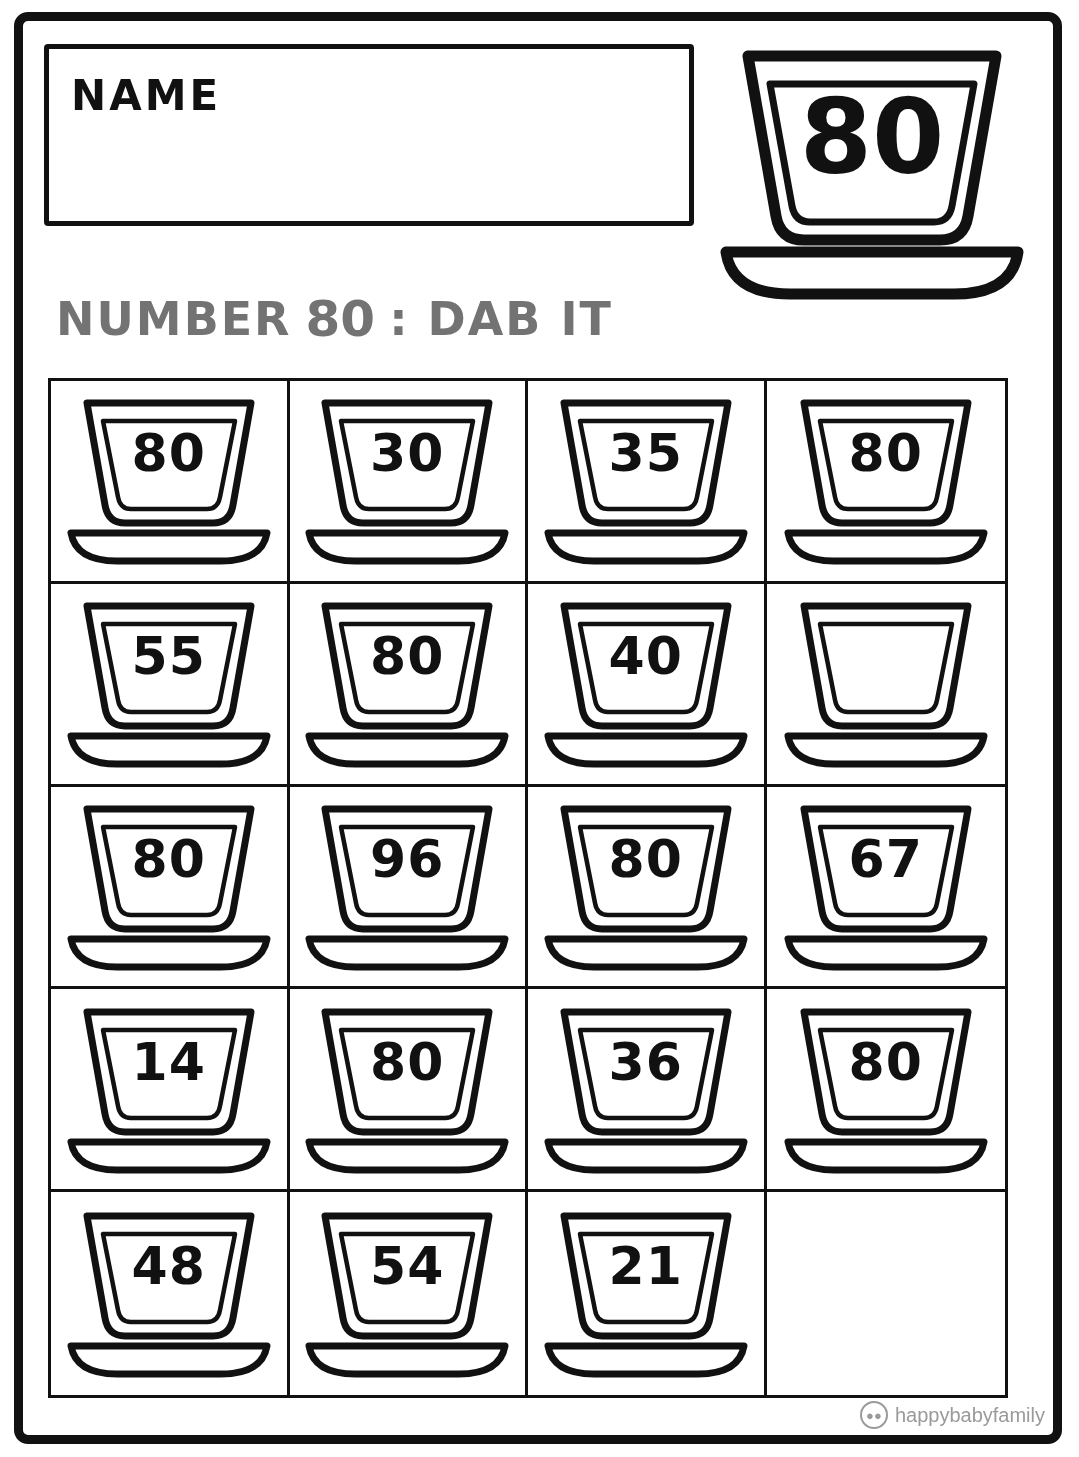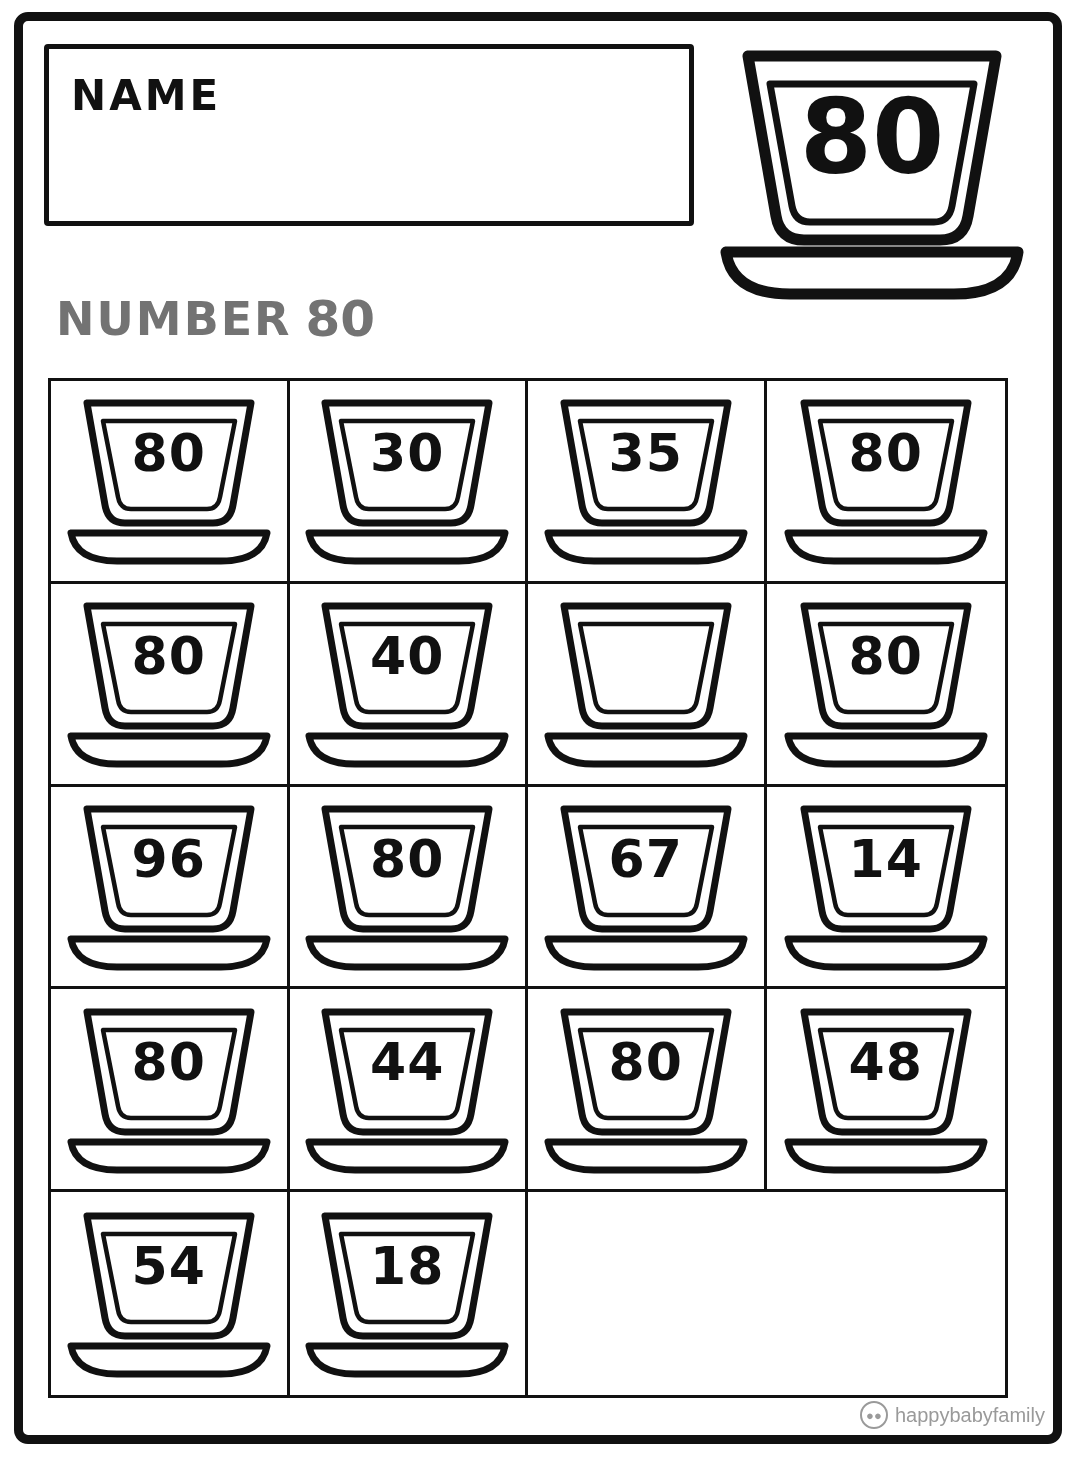--- a/index.html
+++ b/index.html
@@ -185,20 +185,21 @@
       <path d="M36 16 L284 16 L256 176 Q252 200 228 200 L92 200 Q68 200 64 176 Z" fill="#ffffff" stroke="#111111" stroke-width="11" stroke-linejoin="round"></path>
       <path d="M58 44 L262 44 L240 166 Q237 182 222 182 L98 182 Q83 182 80 166 Z" fill="#ffffff" stroke="#111111" stroke-width="7" stroke-linejoin="round"></path>
       <path d="M14 212 L306 212 Q300 254 242 254 L78 254 Q20 254 14 212 Z" fill="#ffffff" stroke="#111111" stroke-width="11" stroke-linejoin="round"></path>
     </svg>
     <div class="header-cup-number">80</div>
   </div>
 
   <div class="title-row">
     <span class="title-word">NUMBER</span>
     <span class="title-num">80</span>
+    <span class="title-word">: DAB IT</span>
   </div>
 
   <div class="grid">
 
     <div class="cell">
       <div class="cup">
         <svg width="212" height="175" viewBox="0 0 212 175" xmlns="http://www.w3.org/2000/svg">
           <path d="M24 10 L188 10 L170 112 Q167 130 150 130 L62 130 Q45 130 42 112 Z" fill="#ffffff" stroke="#111111" stroke-width="7" stroke-linejoin="round"></path>
           <path d="M40 28 L172 28 L157 104 Q155 116 144 116 L68 116 Q57 116 55 104 Z" fill="#ffffff" stroke="#111111" stroke-width="4.5" stroke-linejoin="round"></path>
           <path d="M8 140 L204 140 Q199 168 158 168 L54 168 Q13 168 8 140 Z" fill="#ffffff" stroke="#111111" stroke-width="7" stroke-linejoin="round"></path>
@@ -233,20 +234,30 @@
       <div class="cup">
         <svg width="212" height="175" viewBox="0 0 212 175" xmlns="http://www.w3.org/2000/svg">
           <path d="M24 10 L188 10 L170 112 Q167 130 150 130 L62 130 Q45 130 42 112 Z" fill="#ffffff" stroke="#111111" stroke-width="7" stroke-linejoin="round"></path>
           <path d="M40 28 L172 28 L157 104 Q155 116 144 116 L68 116 Q57 116 55 104 Z" fill="#ffffff" stroke="#111111" stroke-width="4.5" stroke-linejoin="round"></path>
           <path d="M8 140 L204 140 Q199 168 158 168 L54 168 Q13 168 8 140 Z" fill="#ffffff" stroke="#111111" stroke-width="7" stroke-linejoin="round"></path>
         </svg>
         <div class="cup-number">80</div>
       </div>
     </div>
 
+    <div class="cell">
+      <div class="cup">
+        <svg width="212" height="175" viewBox="0 0 212 175" xmlns="http://www.w3.org/2000/svg">
+          <path d="M24 10 L188 10 L170 112 Q167 130 150 130 L62 130 Q45 130 42 112 Z" fill="#ffffff" stroke="#111111" stroke-width="7" stroke-linejoin="round"></path>
+          <path d="M40 28 L172 28 L157 104 Q155 116 144 116 L68 116 Q57 116 55 104 Z" fill="#ffffff" stroke="#111111" stroke-width="4.5" stroke-linejoin="round"></path>
+          <path d="M8 140 L204 140 Q199 168 158 168 L54 168 Q13 168 8 140 Z" fill="#ffffff" stroke="#111111" stroke-width="7" stroke-linejoin="round"></path>
+        </svg>
+        <div class="cup-number">55</div>
+      </div>
+    </div>
 
     <div class="cell">
       <div class="cup">
         <svg width="212" height="175" viewBox="0 0 212 175" xmlns="http://www.w3.org/2000/svg">
           <path d="M24 10 L188 10 L170 112 Q167 130 150 130 L62 130 Q45 130 42 112 Z" fill="#ffffff" stroke="#111111" stroke-width="7" stroke-linejoin="round"></path>
           <path d="M40 28 L172 28 L157 104 Q155 116 144 116 L68 116 Q57 116 55 104 Z" fill="#ffffff" stroke="#111111" stroke-width="4.5" stroke-linejoin="round"></path>
           <path d="M8 140 L204 140 Q199 168 158 168 L54 168 Q13 168 8 140 Z" fill="#ffffff" stroke="#111111" stroke-width="7" stroke-linejoin="round"></path>
         </svg>
         <div class="cup-number">80</div>
       </div>
@@ -340,21 +351,21 @@
       </div>
     </div>
 
     <div class="cell">
       <div class="cup">
         <svg width="212" height="175" viewBox="0 0 212 175" xmlns="http://www.w3.org/2000/svg">
           <path d="M24 10 L188 10 L170 112 Q167 130 150 130 L62 130 Q45 130 42 112 Z" fill="#ffffff" stroke="#111111" stroke-width="7" stroke-linejoin="round"></path>
           <path d="M40 28 L172 28 L157 104 Q155 116 144 116 L68 116 Q57 116 55 104 Z" fill="#ffffff" stroke="#111111" stroke-width="4.5" stroke-linejoin="round"></path>
           <path d="M8 140 L204 140 Q199 168 158 168 L54 168 Q13 168 8 140 Z" fill="#ffffff" stroke="#111111" stroke-width="7" stroke-linejoin="round"></path>
         </svg>
-        <div class="cup-number">44</div>
+        <div class="cup-number">36</div>
       </div>
     </div>
 
     <div class="cell">
       <div class="cup">
         <svg width="212" height="175" viewBox="0 0 212 175" xmlns="http://www.w3.org/2000/svg">
           <path d="M24 10 L188 10 L170 112 Q167 130 150 130 L62 130 Q45 130 42 112 Z" fill="#ffffff" stroke="#111111" stroke-width="7" stroke-linejoin="round"></path>
           <path d="M40 28 L172 28 L157 104 Q155 116 144 116 L68 116 Q57 116 55 104 Z" fill="#ffffff" stroke="#111111" stroke-width="4.5" stroke-linejoin="round"></path>
           <path d="M8 140 L204 140 Q199 168 158 168 L54 168 Q13 168 8 140 Z" fill="#ffffff" stroke="#111111" stroke-width="7" stroke-linejoin="round"></path>
         </svg>
@@ -384,21 +395,21 @@
       </div>
     </div>
 
     <div class="cell">
       <div class="cup">
         <svg width="212" height="175" viewBox="0 0 212 175" xmlns="http://www.w3.org/2000/svg">
           <path d="M24 10 L188 10 L170 112 Q167 130 150 130 L62 130 Q45 130 42 112 Z" fill="#ffffff" stroke="#111111" stroke-width="7" stroke-linejoin="round"></path>
           <path d="M40 28 L172 28 L157 104 Q155 116 144 116 L68 116 Q57 116 55 104 Z" fill="#ffffff" stroke="#111111" stroke-width="4.5" stroke-linejoin="round"></path>
           <path d="M8 140 L204 140 Q199 168 158 168 L54 168 Q13 168 8 140 Z" fill="#ffffff" stroke="#111111" stroke-width="7" stroke-linejoin="round"></path>
         </svg>
-        <div class="cup-number">18</div>
+        <div class="cup-number">21</div>
       </div>
     </div>
 
   </div>
 
   <div class="watermark">
     <span class="wm-icon">●●</span>
     <span>happybabyfamily</span>
   </div>
 

